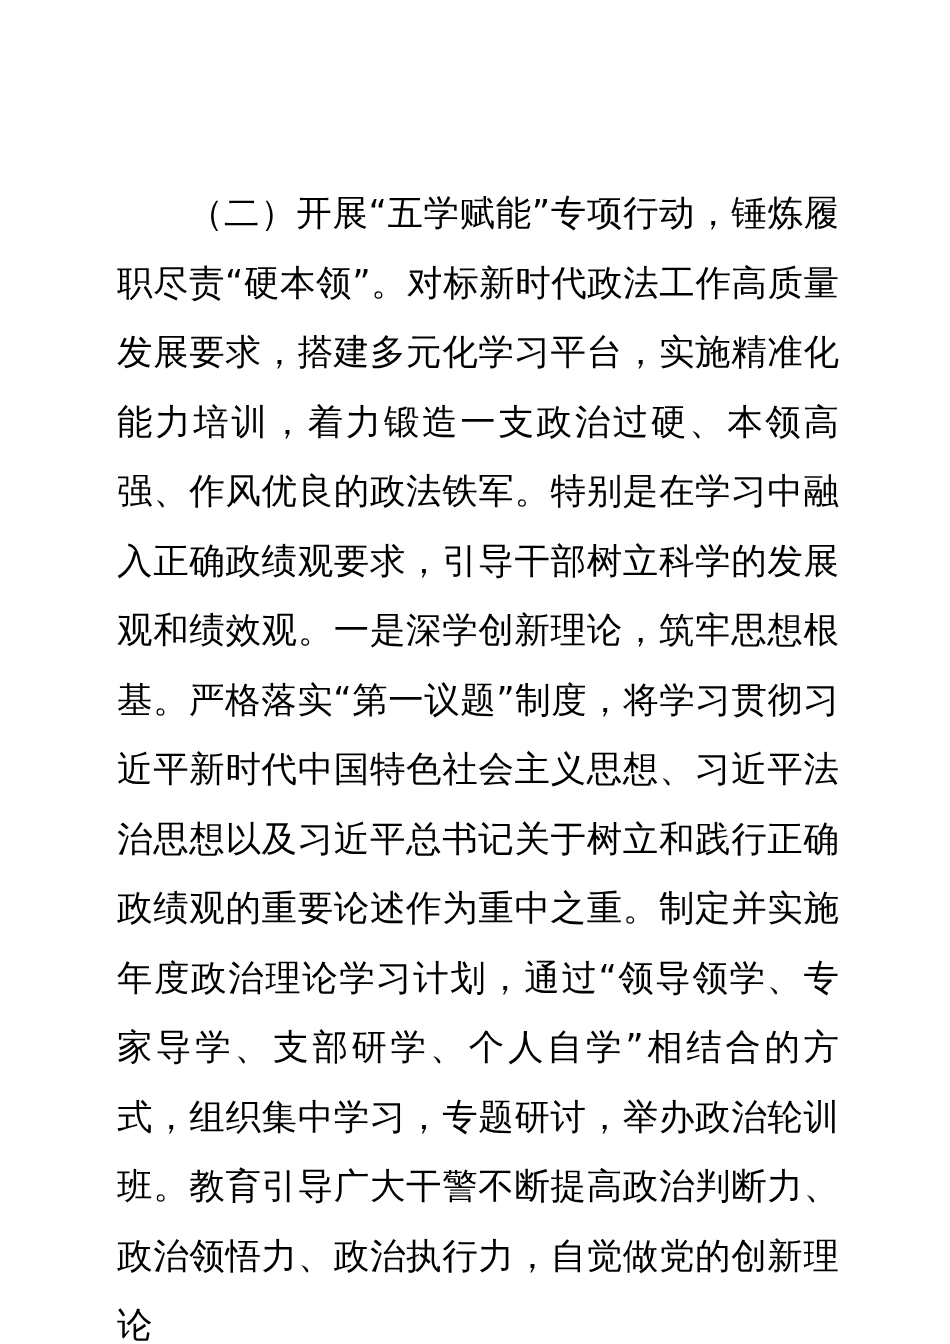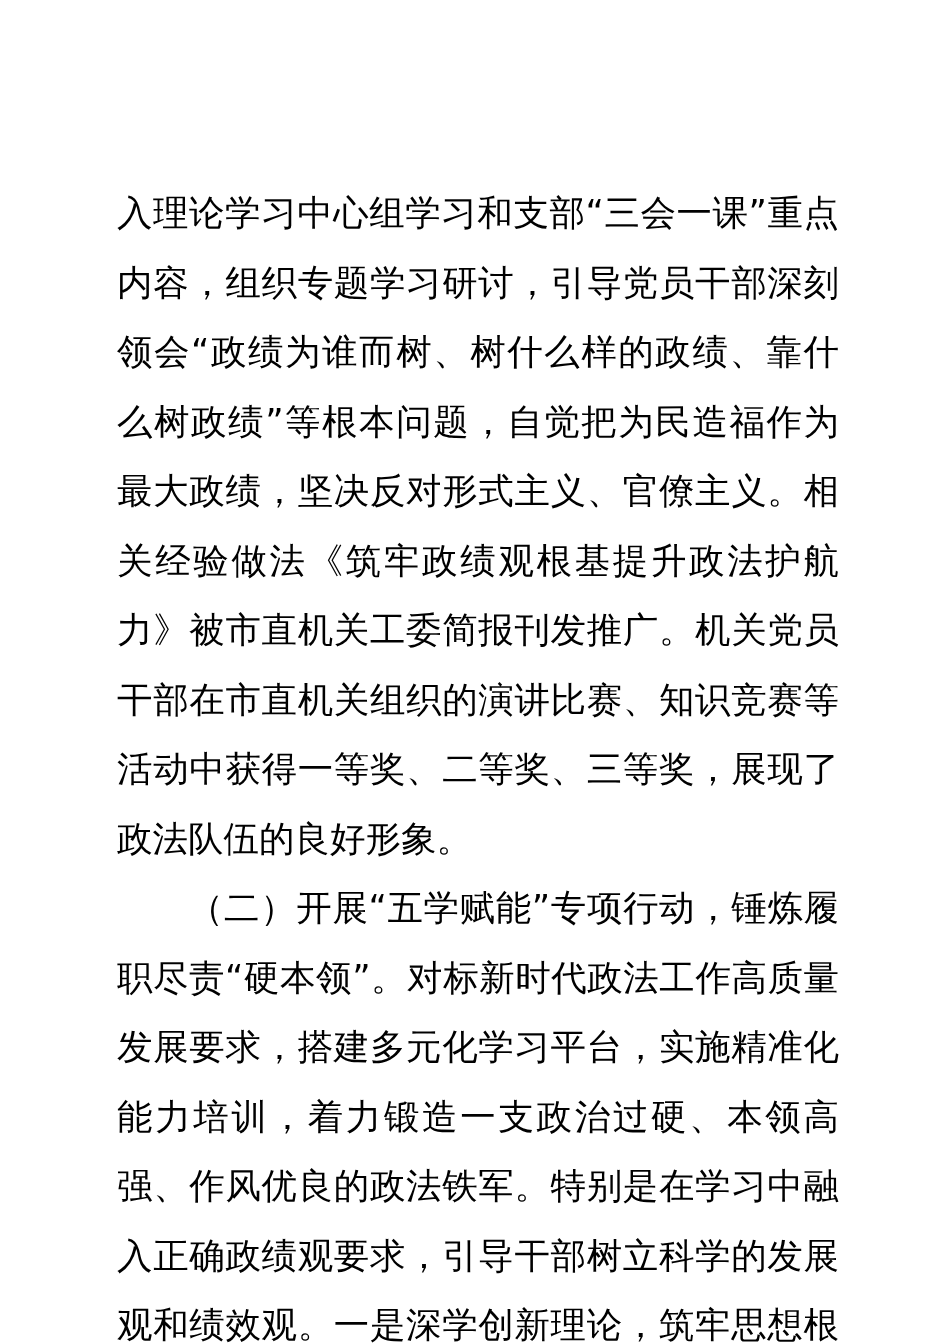--- a/index.html
+++ b/index.html
@@ -37,16 +37,15 @@
   }
   .para.indent {
     text-indent: 71px;
   }
 </style>
 </head>
 <body>
 
 <div class="page">
   <div class="doc-body">
-    <p class="para">入理论学习中心组学习和支部“三会一课”重点内容，组织专题学习研讨，引导党员干部深刻领会“政绩为谁而树、树什么样的政绩、靠什么树政绩”等根本问题，自觉把为民造福作为最大政绩，坚决反对形式主义、官僚主义。相关经验做法《筑牢政绩观根基提升政法护航力》被市直机关工委简报刊发推广。机关党员干部在市直机关组织的演讲比赛、知识竞赛等活动中获得一等奖、二等奖、三等奖，展现了政法队伍的良好形象。</p>
     <p class="para indent">（二）开展“五学赋能”专项行动，锤炼履职尽责“硬本领”。对标新时代政法工作高质量发展要求，搭建多元化学习平台，实施精准化能力培训，着力锻造一支政治过硬、本领高强、作风优良的政法铁军。特别是在学习中融入正确政绩观要求，引导干部树立科学的发展观和绩效观。一是深学创新理论，筑牢思想根基。严格落实“第一议题”制度，将学习贯彻习近平新时代中国特色社会主义思想、习近平法治思想以及习近平总书记关于树立和践行正确政绩观的重要论述作为重中之重。制定并实施年度政治理论学习计划，通过“领导领学、专家导学、支部研学、个人自学”相结合的方式，组织集中学习，专题研讨，举办政治轮训班。教育引导广大干警不断提高政治判断力、政治领悟力、政治执行力，自觉做党的创新理论</p>
   </div>
 </div>
 
 </body></html>

